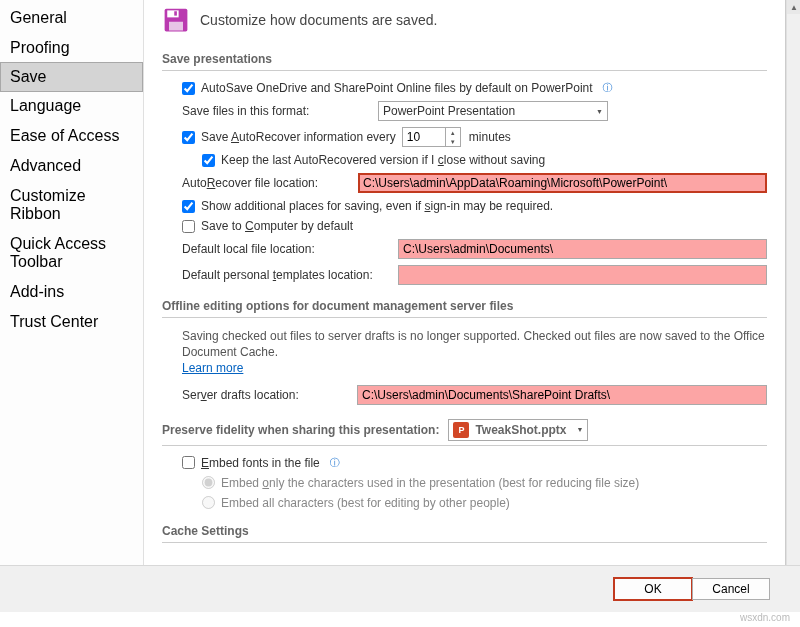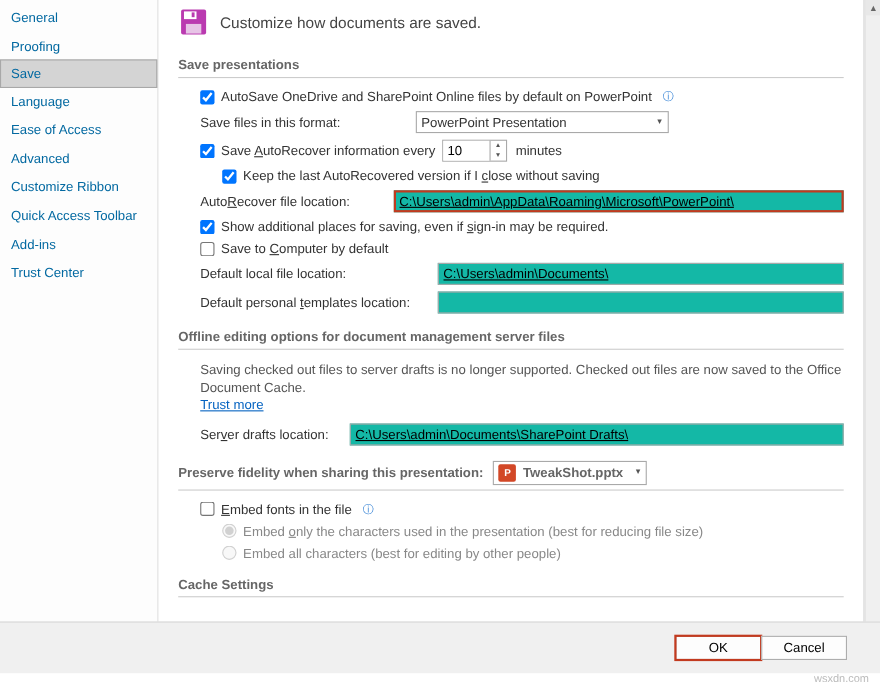--- a/index.html
+++ b/index.html
@@ -1,33 +1,33 @@
 <!DOCTYPE html>
 <html><head>
   <meta charset="utf-8">
   <style>
     * { box-sizing: border-box; margin: 0; padding: 0; font-family: "Segoe UI", Tahoma, sans-serif; }
     body { background: #fff; font-size: 12px; color: #333; width: 800px; height: 627px; overflow: hidden; position: relative; }
     .dialog { display: flex; width: 786px; height: 580px; border-right: 1px solid #ccc; }
     .scrollbar { position: absolute; right: 0; top: 0; width: 14px; height: 580px; background: #f0f0f0; border-left: 1px solid #e0e0e0; }
     .scrollbar-btn { width: 14px; height: 14px; background: #e8e8e8; display: flex; align-items: center; justify-content: center; font-size: 8px; color: #666; }
     .sidebar { width: 144px; background: #fdfdfd; border-right: 1px solid #e0e0e0; padding-top: 3px; }
-    .sidebar-item { padding: 6px 10px; cursor: pointer; color: #0369a1; font-size: 12px; }
+    .sidebar-item { padding: 6px 10px; cursor: pointer; color: #000000; font-size: 16px; }
     .sidebar-item.selected { background: #d4d4d4; border: 1px solid #a8a8a8; margin: -1px 0; padding: 5px 9px; }
     .content { flex: 1; padding: 6px 18px 10px 18px; overflow: hidden; }
     .header-row { display: flex; align-items: center; margin-bottom: 18px; }
     .header-icon { width: 28px; height: 28px; margin-right: 10px; position: relative; }
     .header-text { font-size: 14px; color: #444; }
     .section-title { color: #666; font-size: 12px; border-bottom: 1px solid #ccc; padding-bottom: 4px; margin-bottom: 10px; font-weight: bold; }
     .row { display: flex; align-items: center; margin-bottom: 6px; font-size: 12px; }
     .row.indent1 { margin-left: 20px; }
     .row.indent2 { margin-left: 40px; }
     .row label, .row span.lbl { margin-right: 6px; }
     .chk { margin-right: 6px; width: 13px; height: 13px; }
-    input[type="text"].field { border: 1px solid #a9a9a9; padding: 2px 4px; font-size: 12px; height: 20px; background: #14b8a6; text-decoration: underline; }
+    input[type="text"].field { border: 1px solid #a9a9a9; padding: 2px 4px; font-size: 12px; height: 20px; background: #fca5a5; }
     .combo { border: 1px solid #a9a9a9; padding: 2px 4px; font-size: 12px; height: 20px; background: #fff; display:flex; align-items:center; justify-content:space-between; }
     .combo .arrow { font-size: 7px; color:#555; }
     .spin { display:flex; border:1px solid #a9a9a9; height:20px; }
     .spin input { border:none; width:42px; padding:0 4px; font-size:12px; }
     .spin .btns { display:flex; flex-direction:column; border-left:1px solid #a9a9a9; }
     .spin .btns div { font-size:6px; height:9px; width:14px; display:flex; align-items:center; justify-content:center; color:#555; }
     .hl-field { border: 2px solid #c23a1f !important; padding: 1px 3px !important; }
     .info-icon { font-size: 10px; color: #2b7cd3; margin-left: 4px; cursor: pointer; }
     .radio { margin-right: 6px; }
     .link { color: #0563c1; text-decoration: underline; cursor: pointer; }
@@ -128,24 +128,24 @@
 
     <div class="row indent1">
       <span class="lbl" style="width:210px;"><span>Default personal <u class="hot">t</u>emplates location:</span></span>
       <input type="text" class="field" style="flex: 1 1 0%;" value="">
     </div>
 
     <div class="section-title section-gap">Offline editing options for document management server files</div>
 
     <div class="row indent1" style="display:block; color:#555; line-height:1.35;">
       <span>Saving checked out files to server drafts is no longer supported. Checked out files are now saved to the Office Document Cache.</span><br>
-      <span class="link">Trust more</span>
+      <span class="link">Learn more</span>
     </div>
 
-    <div class="row indent1" style="margin-top:8px;">
+    <div class="row indent1" style="margin-top:8px;gap:39px;">
       <span class="lbl" style="width:130px;"><span>Ser<u class="hot">v</u>er drafts location:</span></span>
       <input type="text" class="field" style="flex: 1 1 0%;" value="C:\Users\admin\Documents\SharePoint Drafts\">
     </div>
 
     <div class="section-title section-gap" style="display:flex; align-items:center; gap:9px;">
       <span>Preserve fidelity when sharing this presentation:</span>
       <div class="file-combo">
         <div class="ppt-icon">P</div>
         <span>TweakShot.pptx</span>
         <span class="arrow" style="font-size:7px;color:#555;margin-left:4px;">▼</span>

